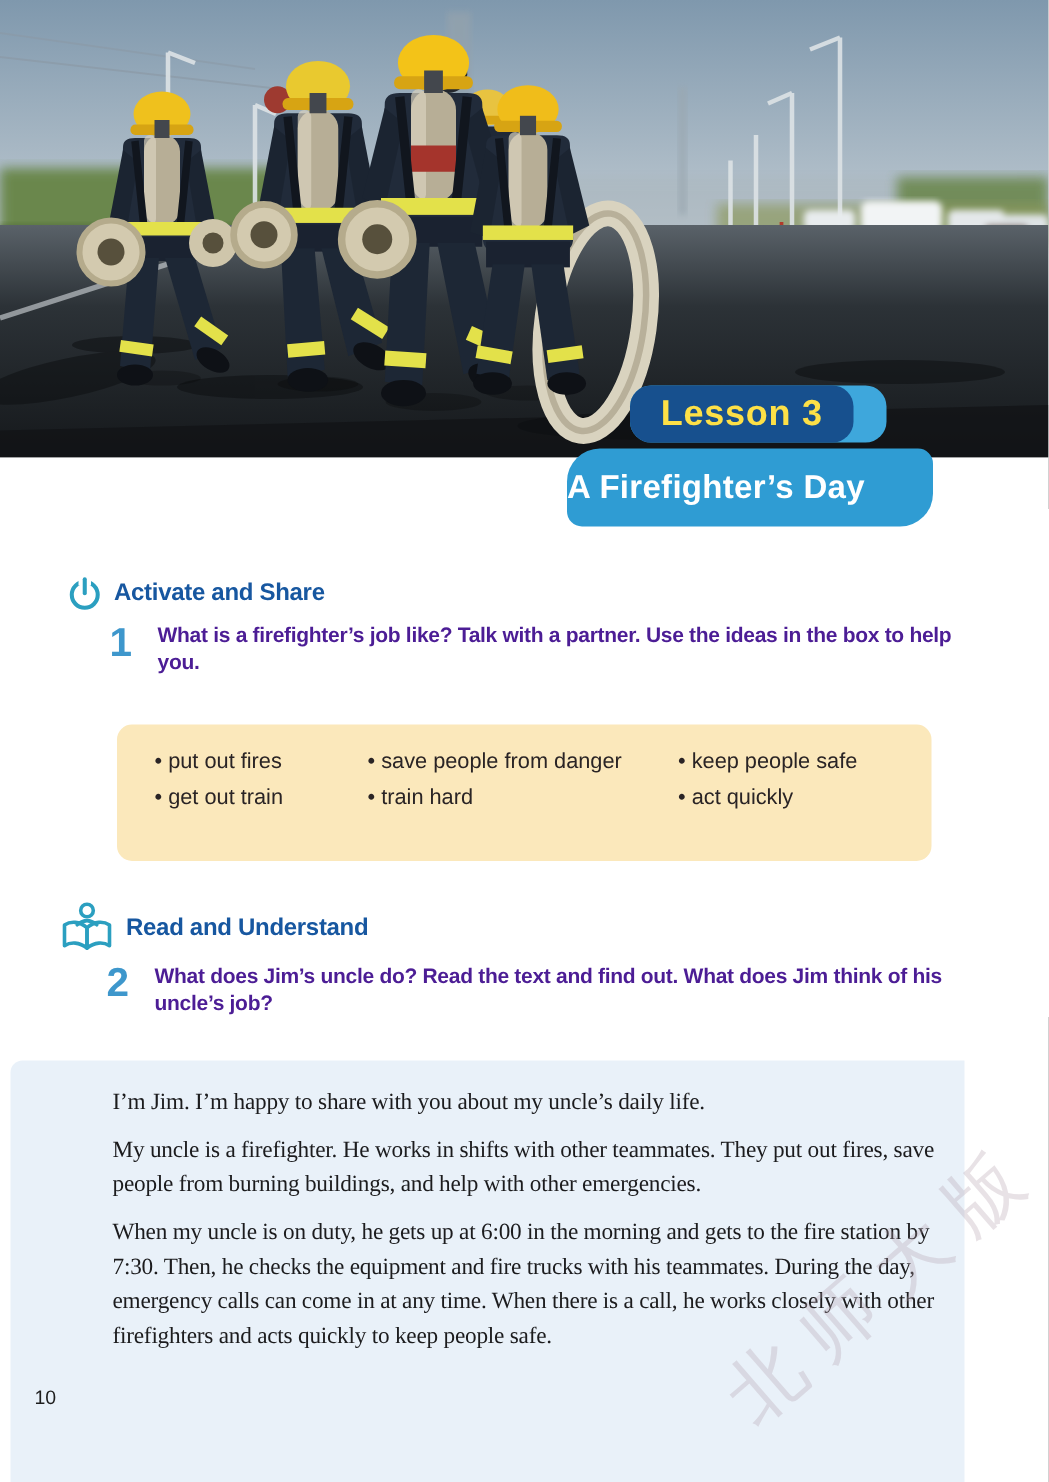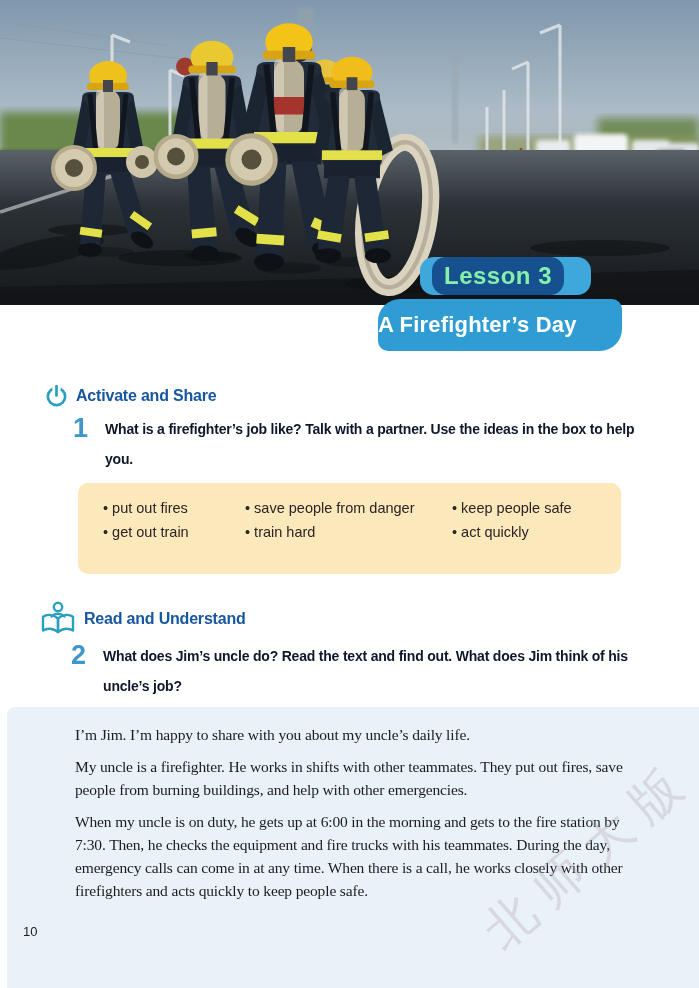--- a/index.html
+++ b/index.html
@@ -11,22 +11,22 @@
   
   .photo { position:absolute; left:0; top:0; width:699px; height:305px; }
   .photo svg { display:block; width:699px; height:305px; }
 
   
   .banner-sliver {
     position:absolute; left:420px; top:257px; width:171px; height:38px;
     background:#3ea7dc; border-radius:14px;
   }
   .banner-dark {
-    position:absolute; left:432px; top:257px; width:132px; height:38px;
-    background:#17508e; border-radius:14px; color:#86efac;
+    position:absolute; left:420px; top:257px; width:149px; height:38px;
+    background:#17508e; border-radius:14px; color:#fde047;
     display:flex; align-items:center; justify-content:center;
     font-size:24px; font-weight:bold; letter-spacing:.5px;
   }
   .banner-light {
     position:absolute; left:378px; top:299px; width:244px; height:52px;
     background:#2f9cd3; border-radius:22px 10px 22px 10px; color:#fff;
     display:flex; align-items:center; justify-content:flex-start;
     font-size:22px; font-weight:bold; letter-spacing:.2px;
   }
 
@@ -35,36 +35,36 @@
   .heading-row h2 { color:#1757a0; font-size:16px; font-weight:bold; letter-spacing:-.2px; }
   .hicon { display:inline-flex; flex:0 0 auto; }
   .heading-activate { left:44px; top:383px; }
   .heading-read { left:39px; top:600px; }
 
   
   .question { position:absolute; display:flex; align-items:flex-start; }
   .q1 { left:73px; top:414px; }
   .q2 { left:71px; top:641px; }
   .qnum { color:#3e97cc; font-size:27px; font-weight:bold; line-height:1; margin-right:17px; margin-top:1px; }
-  .q-text { width:548px; font-size:14px; font-weight:bold; color:#0f172a;
-            line-height:30px; letter-spacing:-.2px; }
+  .q-text { width:548px; font-size:14px; font-weight:bold; color:#4c1d95;
+            line-height:18px; letter-spacing:-.2px; }
 
   
   .ideas-box {
     position:absolute; left:78px; top:483px; width:543px; height:91px;
     background:#fbe8bb; border-radius:10px; padding:13px 10px 0 25px;
     font-size:14.5px; color:#2a2425;
   }
   .ideas-row { display:grid; grid-template-columns:142px 207px 1fr; line-height:24px; }
   .ideas-row.full { grid-template-columns:1fr; }
   .idea::before { content:"• "; color:#2a2425; }
 
   
   .panel {
-    position:absolute; left:7px; top:707px; width:692px; height:281px;
+    position:absolute; left:7px; top:707px; width:636px; height:281px;
     background:#e9f1f9; border-radius:8px 0 0 0;
   }
   .panel-inner { padding:16px 60px 0 68px; }
   .panel p {
     font-family:"Liberation Serif", serif; font-size:15.5px; line-height:23px;
     letter-spacing:-.15px; color:#1c1c1e; width:570px; margin-bottom:9px;
   }
 
   
   .watermark {

